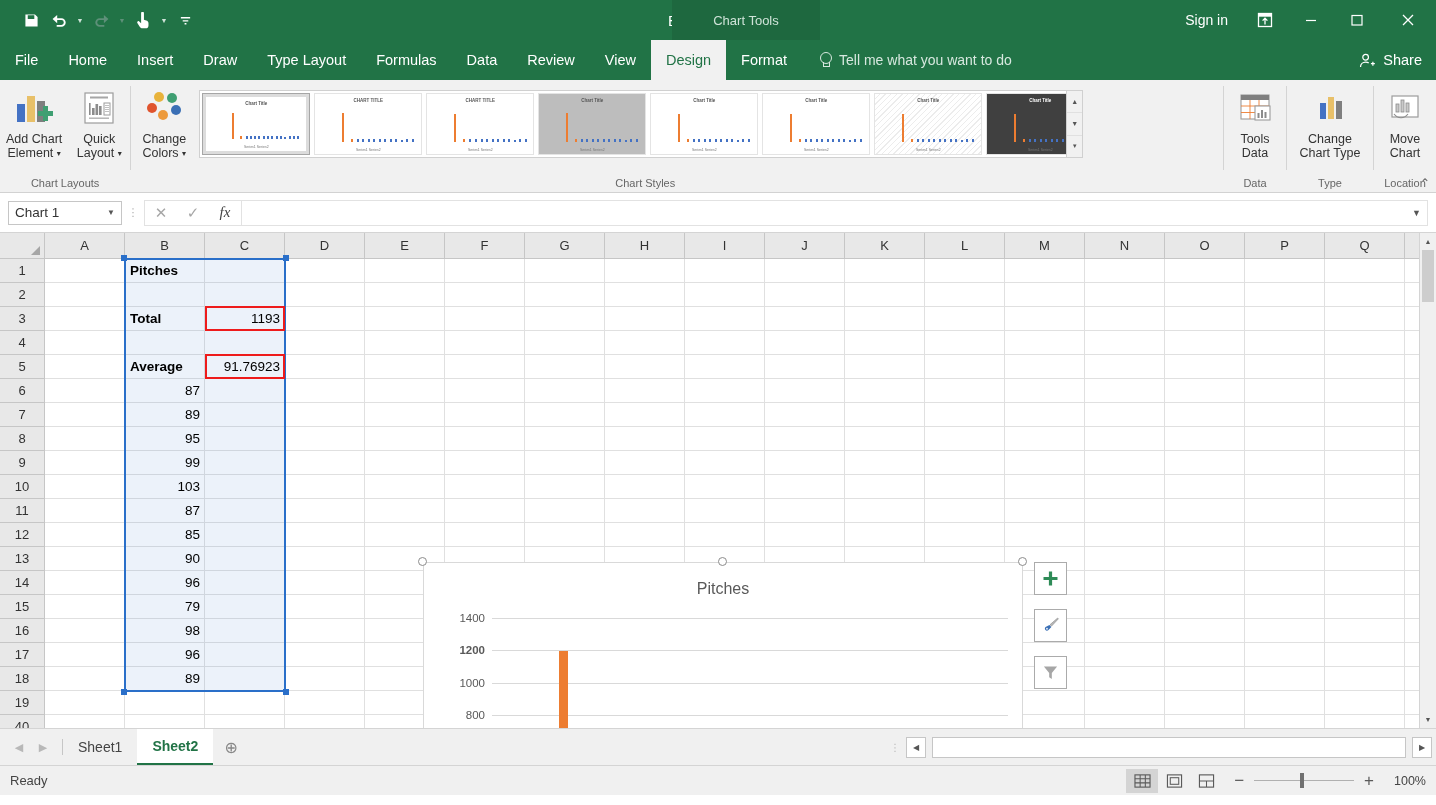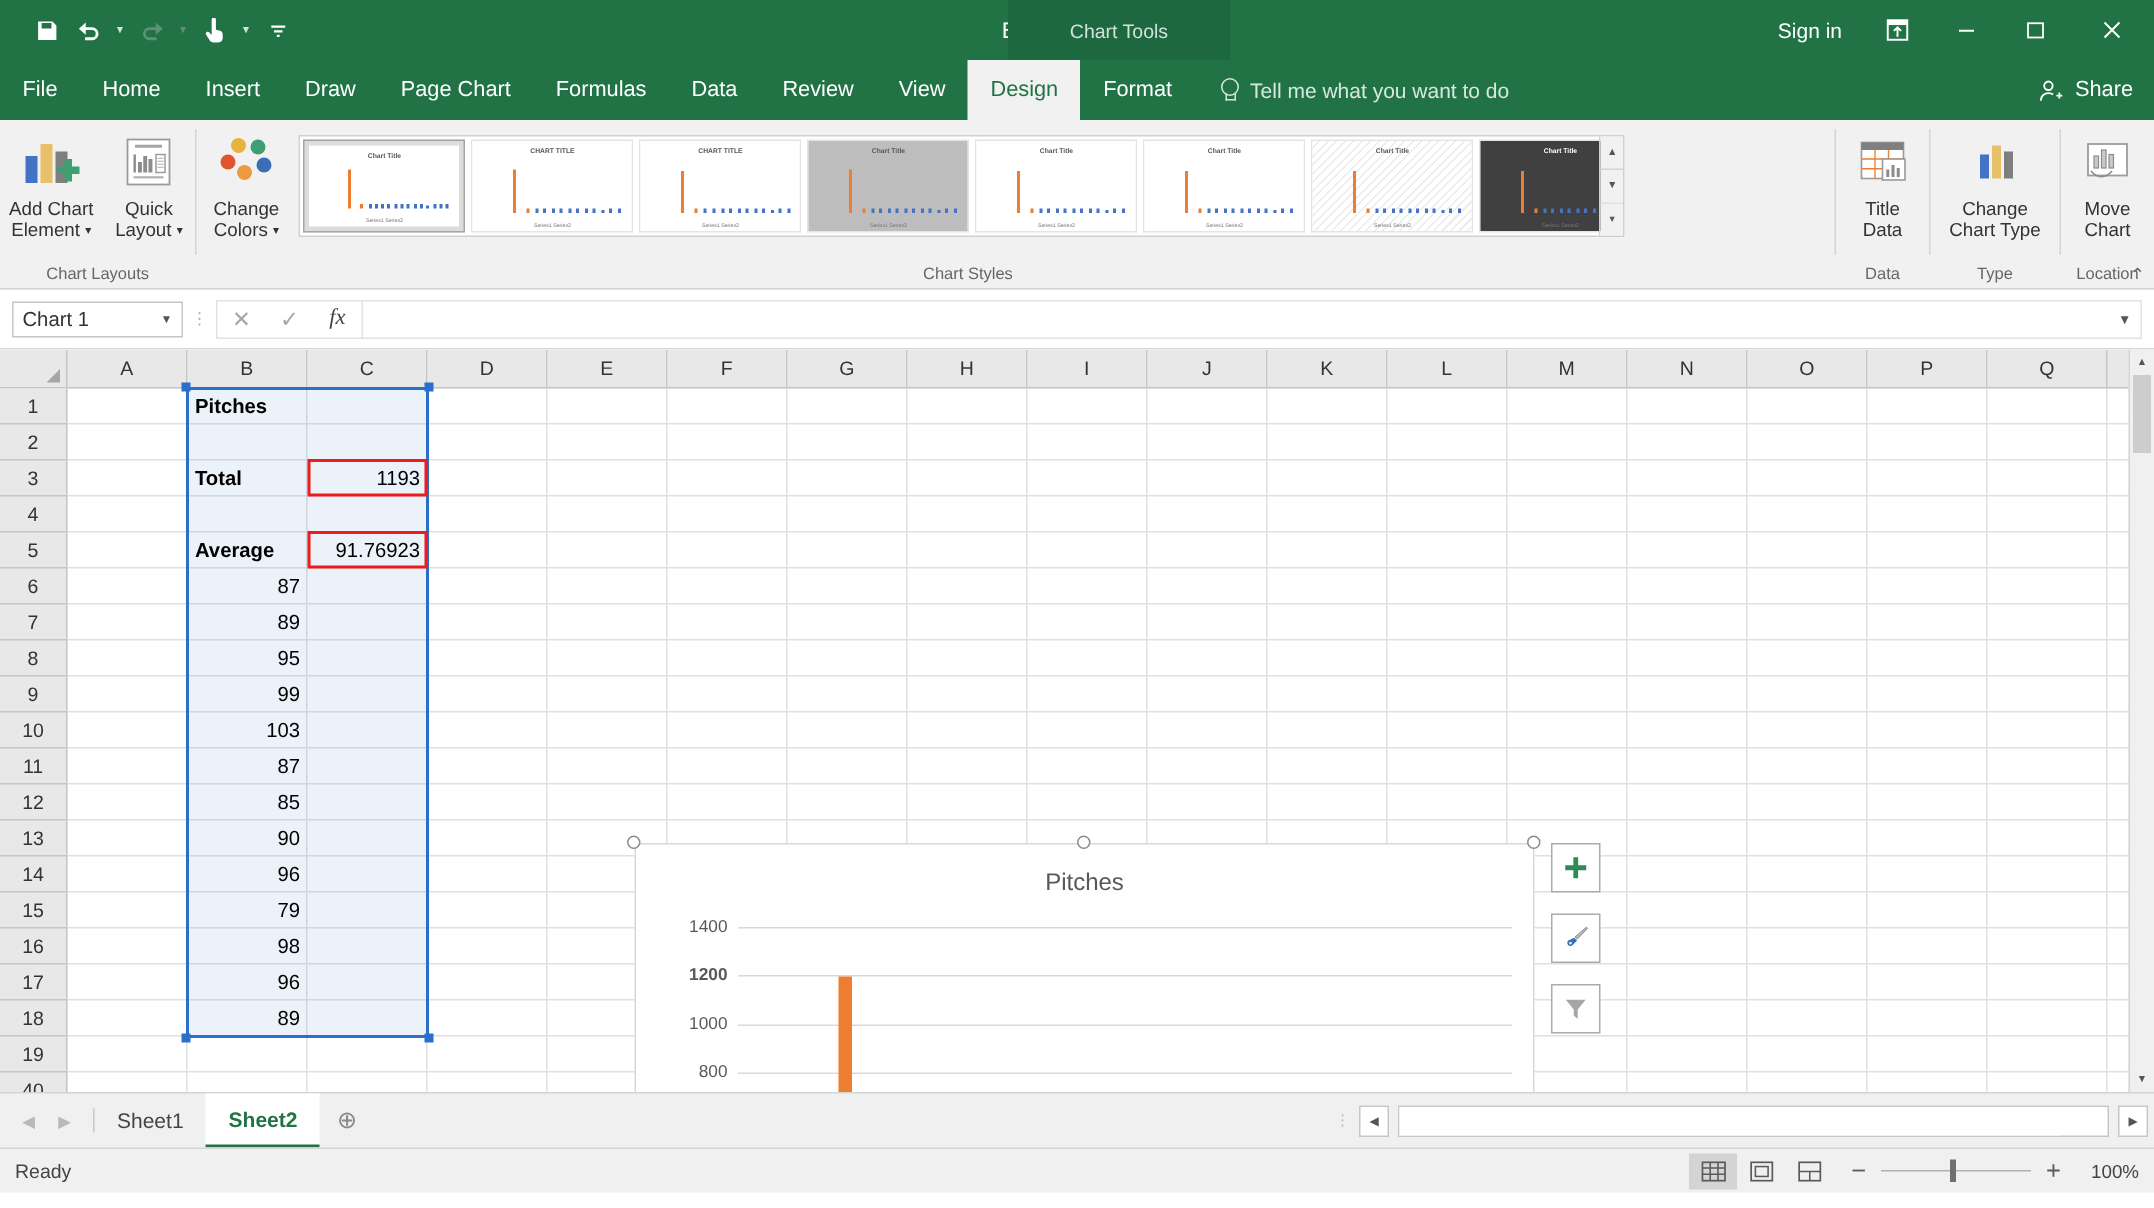--- a/index.html
+++ b/index.html
@@ -360,21 +360,21 @@
         </svg>
     </div>
   </div>
 </div>
 
 <div class="ribbon-tabs">
   <div class="rtab">File</div>
   <div class="rtab">Home</div>
   <div class="rtab">Insert</div>
   <div class="rtab">Draw</div>
-  <div class="rtab">Page Chart</div>
+  <div class="rtab">Type Layout</div>
   <div class="rtab">Formulas</div>
   <div class="rtab">Data</div>
   <div class="rtab">Review</div>
   <div class="rtab">View</div>
   <div class="rtab active">Design</div>
   <div class="rtab">Format</div>
   <div class="tellme">
     <span class="bulb"></span>
     <span>Tell me what you want to do</span>
   </div>
@@ -652,21 +652,21 @@
             <rect x="8" y="6" width="28" height="24" fill="#fff" stroke="#9c9c9c" stroke-width="1.1"></rect>
             <rect x="8" y="6" width="28" height="5" fill="#7f7f7f"></rect>
             <path stroke="#ed7d31" stroke-width=".9" d="M8 17h28M8 23.5h28M17 11v19M26 11v19"></path>
             <rect x="22" y="17" width="15" height="14" fill="#fff" stroke="#9c9c9c" stroke-width="1.1"></rect>
             <rect x="24.5" y="24" width="2" height="5" fill="#8c8c8c"></rect>
             <rect x="28" y="21" width="2" height="8" fill="#8c8c8c"></rect>
             <rect x="31.5" y="23" width="2" height="6" fill="#8c8c8c"></rect>
           </svg>
         </div>
         <div class="lbl">
-          <span>Title</span><br>
+          <span>Tools</span><br>
           <span>Data</span>
         </div>
       </div>
     </div>
     <div class="rgroup-label">Data</div>
   </div>
 
   <div class="rsep"></div>
 
   <div class="rgroup">

